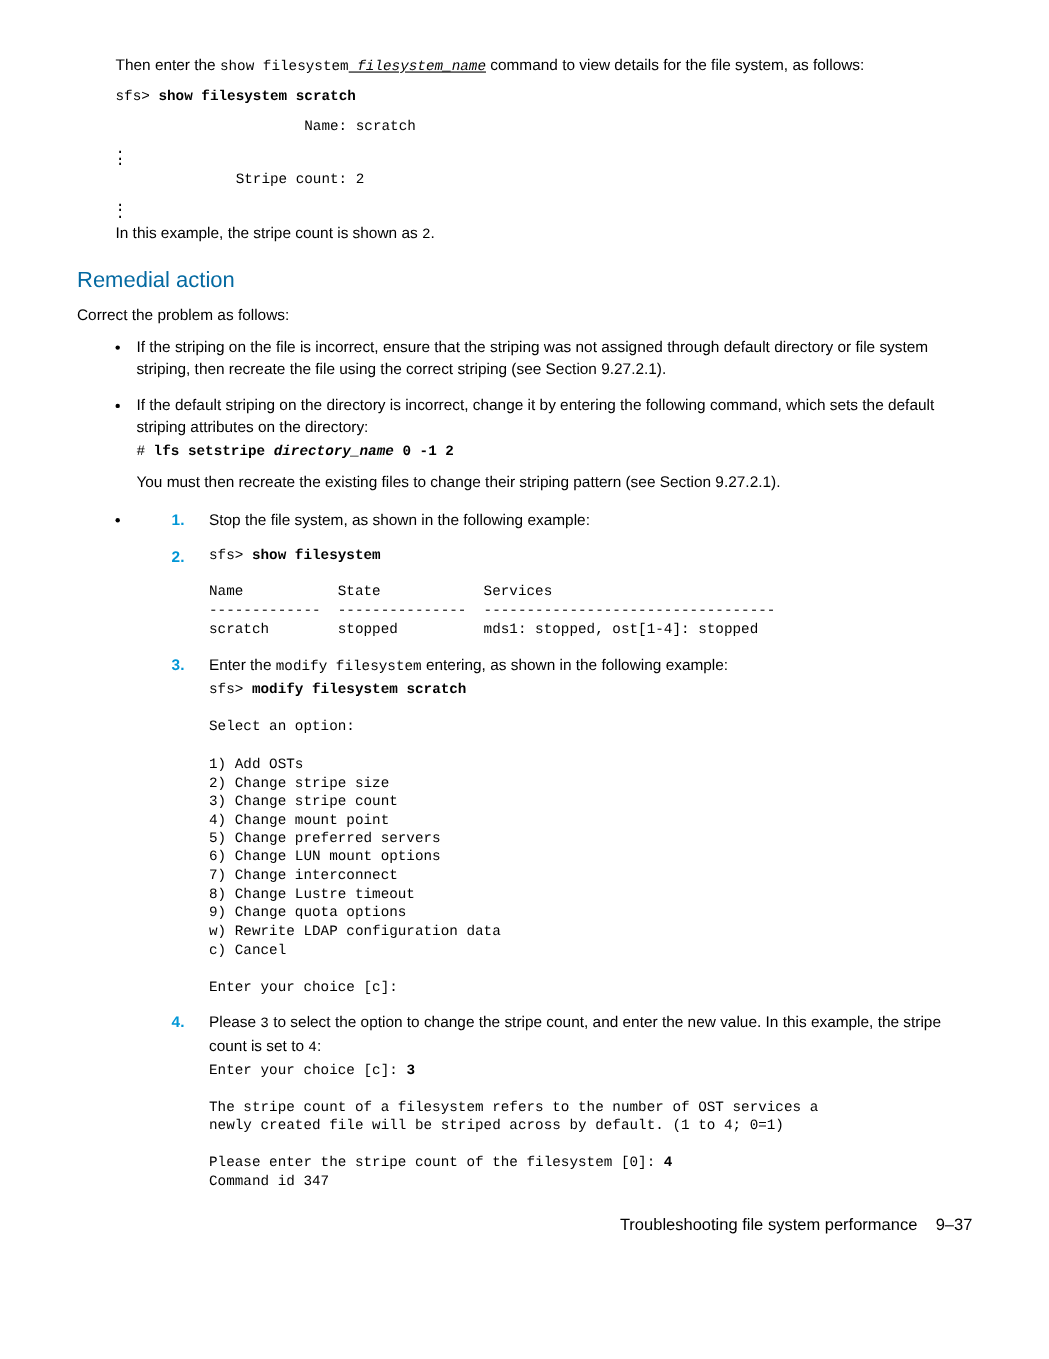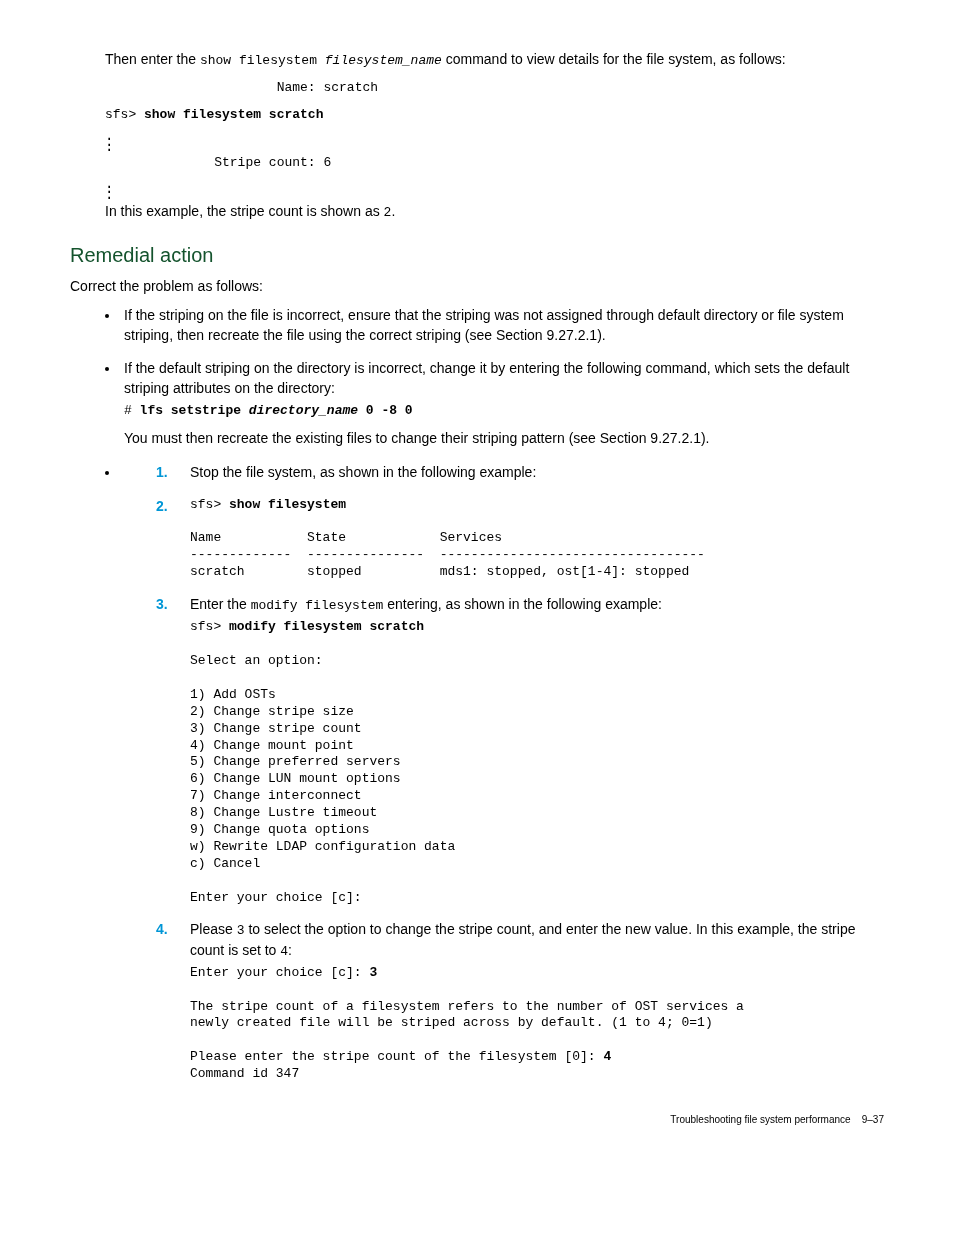--- a/index.html
+++ b/index.html
@@ -21,30 +21,31 @@
   }
   .mono-bold {
     font-family: "Courier New", Courier, monospace;
     font-size: 13px;
     font-weight: bold;
   }
   .mono-italic {
     font-family: "Courier New", Courier, monospace;
     font-size: 13px;
     font-style: italic;
+    text-decoration: underline;
   }
   pre {
     font-family: "Courier New", Courier, monospace;
     font-size: 13px;
     margin: 4px 0 10px 0;
     white-space: pre;
     line-height: 1.3;
   }
   h2.section {
-    color: #14532d;
+    color: #0369a1;
     font-weight: normal;
     font-size: 20px;
     margin: 18px 0 8px 0;
   }
   ul.bullets {
     list-style: disc;
     padding-left: 50px;
     margin: 8px 0;
   }
   ul.bullets > li {
@@ -73,58 +74,58 @@
     font-size: 14px;
   }
   .vdots {
     font-family: "Courier New", monospace;
     font-size: 14px;
     line-height: 0.4;
     margin: 4px 0;
   }
   .footer {
     text-align: right;
-    margin-top: 30px;
-    font-size: 10px;
+    margin-top: 20px;
+    font-size: 15px;
   }
   .block1 { margin-left: 35px; }
 </style>
 </head>
 <body>
 
 <div class="block1">
   <p class="para">
     <span>Then enter the </span><span class="mono">show filesystem</span><span class="mono-italic"> filesystem_name</span><span> command to view details for the file system, as follows:</span>
   </p>
 
   <div>
+    <pre><span>sfs&gt; </span><span class="mono-bold">show filesystem scratch</span></pre>
     <pre>                      Name: scratch</pre>
-    <pre><span>sfs&gt; </span><span class="mono-bold">show filesystem scratch</span></pre>
     <div class="vdots">.<br>.<br>.</div>
-    <pre>              Stripe count: 6</pre>
+    <pre>              Stripe count: 2</pre>
     <div class="vdots">.<br>.<br>.</div>
   </div>
 
   <p class="para">
     <span>In this example, the stripe count is shown as </span><span class="mono">2</span><span>.</span>
   </p>
 </div>
 
 <h2 class="section">Remedial action</h2>
 
 <p class="para">Correct the problem as follows:</p>
 
 <ul class="bullets">
   <li>
     <span>If the striping on the file is incorrect, ensure that the striping was not assigned through default directory or file system striping, then recreate the file using the correct striping (see Section 9.27.2.1).</span>
   </li>
 
   <li>
     <span>If the default striping on the directory is incorrect, change it by entering the following command, which sets the default striping attributes on the directory:</span>
-    <pre><span># </span><span class="mono-bold">lfs setstripe </span><span class="mono-bold" style="font-style:italic">directory_name</span><span class="mono-bold"> 0 -8 0</span></pre>
+    <pre><span># </span><span class="mono-bold">lfs setstripe </span><span class="mono-bold" style="font-style:italic">directory_name</span><span class="mono-bold"> 0 -1 2</span></pre>
     <span>You must then recreate the existing files to change their striping pattern (see Section 9.27.2.1).</span>
   </li>
 
   <li>
 
     <ol class="steps">
       <li>
         <span>Stop the file system, as shown in the following example:</span>
       </li>
 

